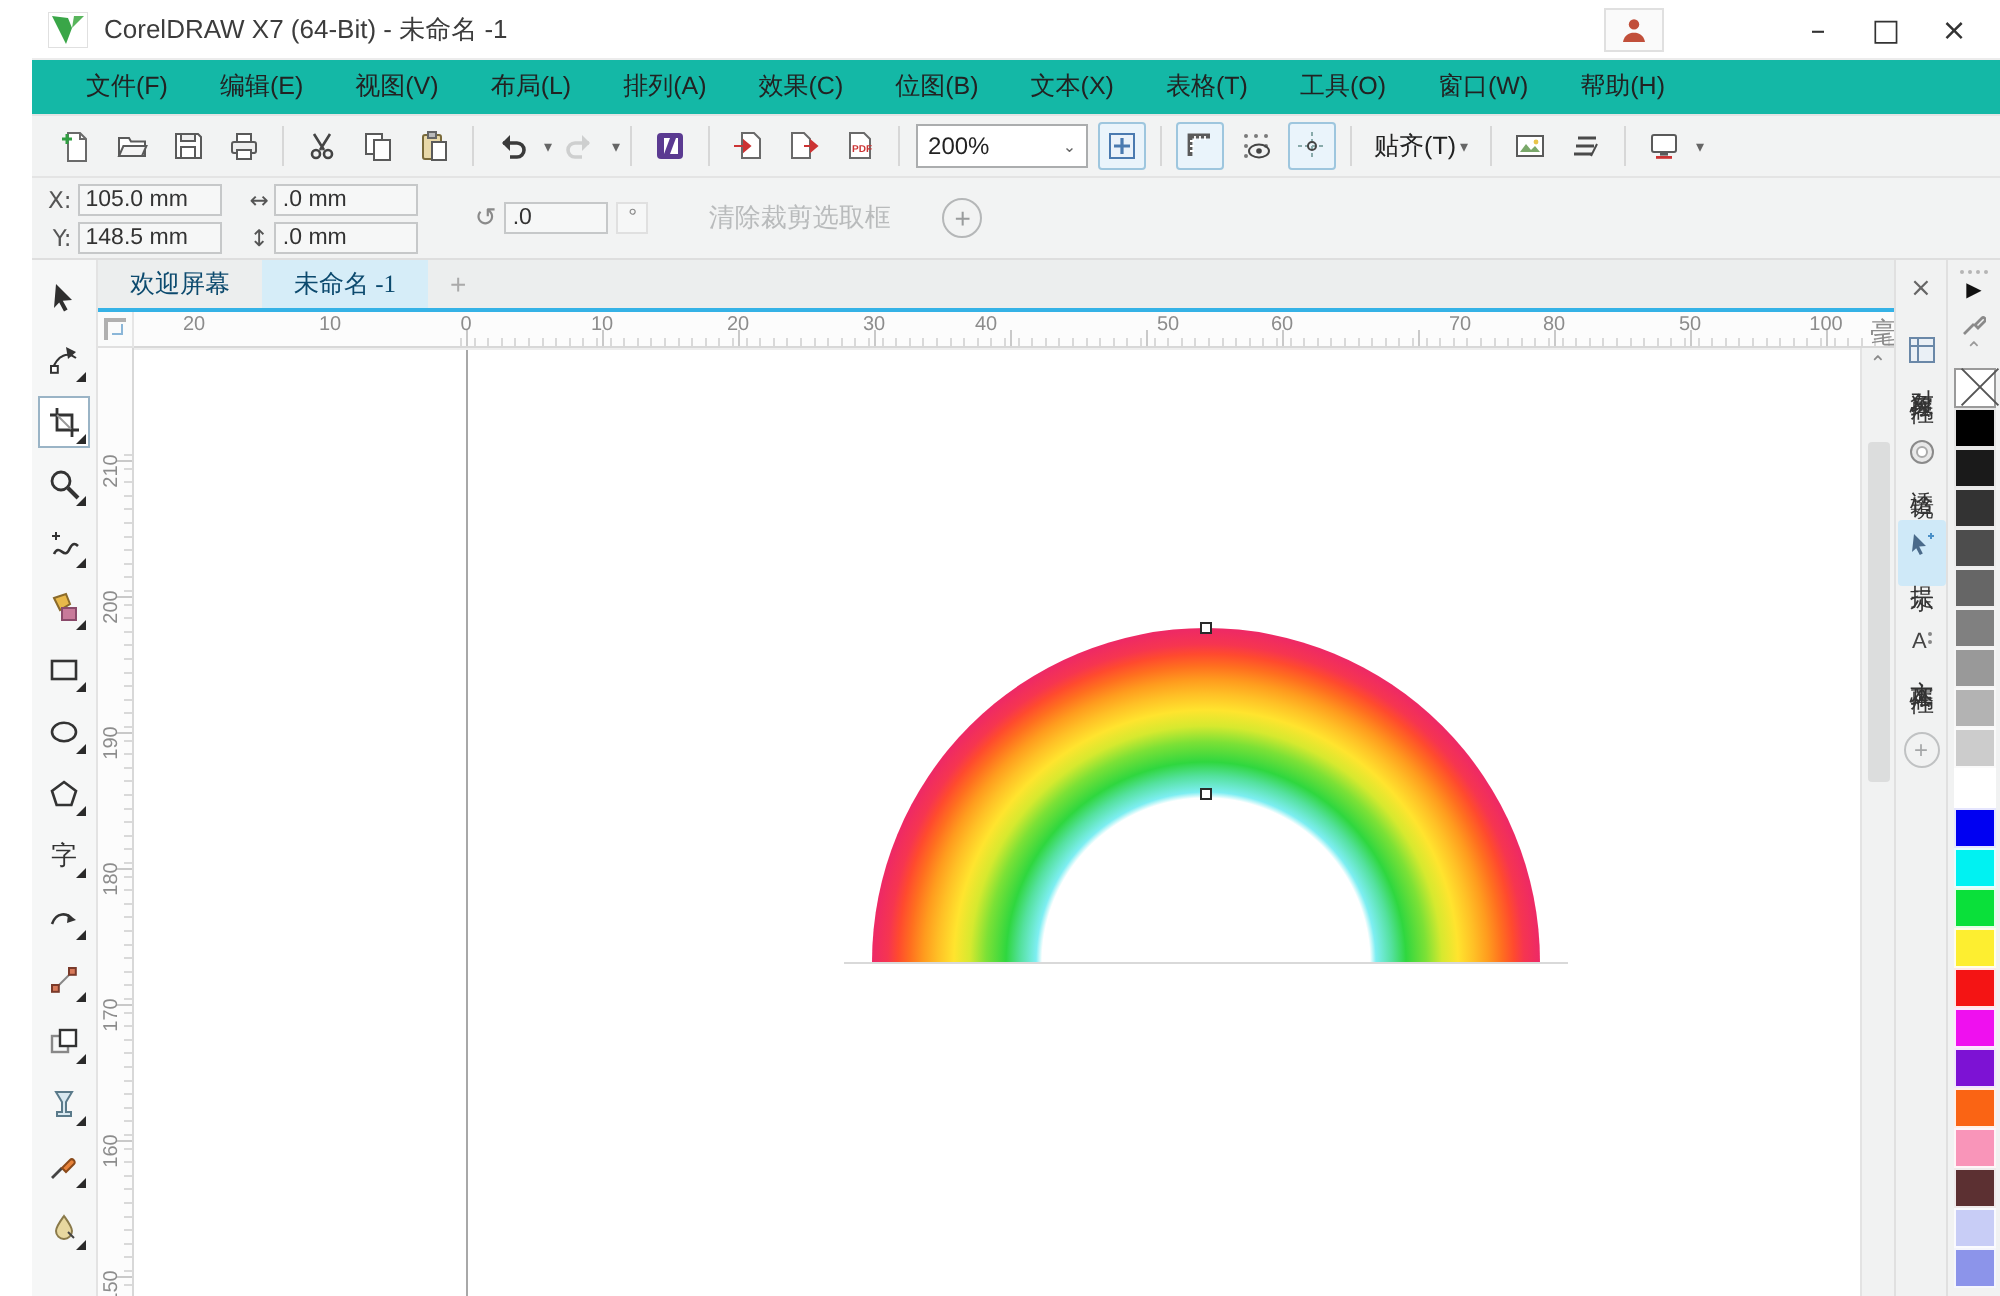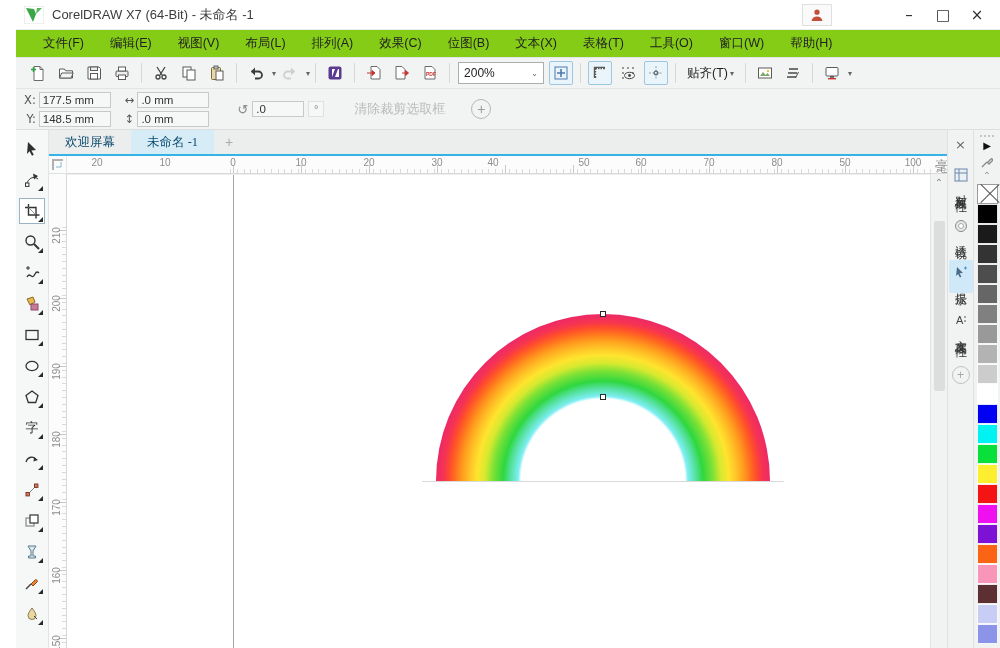--- a/index.html
+++ b/index.html
@@ -9,21 +9,21 @@
 
   
   .titlebar { height:30px; background:#fff; display:flex; align-items:center; padding:0 6px 0 8px; border-bottom:1px solid #ececec; flex:0 0 auto; }
   .titlebar .logo { width:20px; height:18px; margin-right:8px; }
   .titlebar .title { font-size:13px; color:#3c3c3c; }
   .titlebar .spacer { flex:1; }
   .win-ctl { width:34px; height:24px; display:flex; align-items:center; justify-content:center; font-size:15px; color:#333; font-family:"DejaVu Sans",sans-serif; cursor:default; }
   .account-btn { width:30px; height:22px; display:flex; align-items:center; justify-content:center; border:1px solid #e0e0e0; margin-right:60px; background:#fafafa; }
 
   
-  .menubar { height:28px; background:#84cc16; display:flex; align-items:center; padding-left:14px; border-bottom:1px solid #e4e4e4; flex:0 0 auto; }
+  .menubar { height:28px; background:#14b8a6; display:flex; align-items:center; padding-left:14px; border-bottom:1px solid #e4e4e4; flex:0 0 auto; }
   .menu-item { padding:5px 13px; font-size:12.5px; color:#222; cursor:default; }
 
   
   .toolbar { height:31px; background:#f2f3f3; display:flex; align-items:center; padding-left:8px; border-bottom:1px solid #e4e4e4; flex:0 0 auto; }
   .tbtn { min-width:24px; height:24px; display:flex; align-items:center; justify-content:center; margin:0 2px; border:1px solid transparent; border-radius:2px; }
   .tbtn.pressed { border-color:#9ec6de; background:#eaf4fb; }
   .tbtn.disabled { opacity:.4; }
   .tbtn svg { width:16px; height:16px; }
   .tb-sep { width:1px; height:20px; background:#d7d7d7; margin:0 5px; }
   .dd-arrow { font-family:"DejaVu Sans",sans-serif; font-size:8px; color:#666; margin-left:2px; }
@@ -309,21 +309,21 @@
           <rect x="6" y="11" width="4" height="1.8" fill="#5a5a5a"></rect>
           <rect x="4" y="13" width="8" height="1.4" fill="#c33"></rect>
         </svg>
       </div>
       <span class="dd-arrow">▾</span>
     </div>
 
   <div class="propbar">
     <div class="coord-grid">
       <span class="lbl">X:</span>
-      <span class="pfield">177.5 mm</span>
+      <span class="pfield">105.0 mm</span>
       <span class="lbl">Y:</span>
       <span class="pfield">148.5 mm</span>
     </div>
     <div class="coord-grid">
       <span class="lbl">↔</span>
       <span class="pfield">.0 mm</span>
       <span class="lbl">↕</span>
       <span class="pfield">.0 mm</span>
     </div>
     <div class="rot-group">
@@ -463,21 +463,21 @@
         <div class="hruler" id="hruler">
             <span class="rl" style="left: 30px;">20</span>
             <span class="rl" style="left: 98px;">10</span>
             <span class="rl" style="left: 166px;">0</span>
             <span class="rl" style="left: 234px;">10</span>
             <span class="rl" style="left: 302px;">20</span>
             <span class="rl" style="left: 370px;">30</span>
             <span class="rl" style="left: 426px;">40</span>
             <span class="rl" style="left: 517px;">50</span>
             <span class="rl" style="left: 574px;">60</span>
-            <span class="rl" style="left: 642px;">70</span>
+            <span class="rl" style="left: 663px;">70</span>
             <span class="rl" style="left: 710px;">80</span>
             <span class="rl" style="left: 778px;">50</span>
             <span class="rl" style="left: 846px;">100</span>
             <span class="unit" style="left: 868px;">毫米</span>
           </div>
       </div>
 
       <div class="canvas-row">
         <div class="vruler" id="vruler">
             <span class="rl" style="top: 56px;">210</span>

